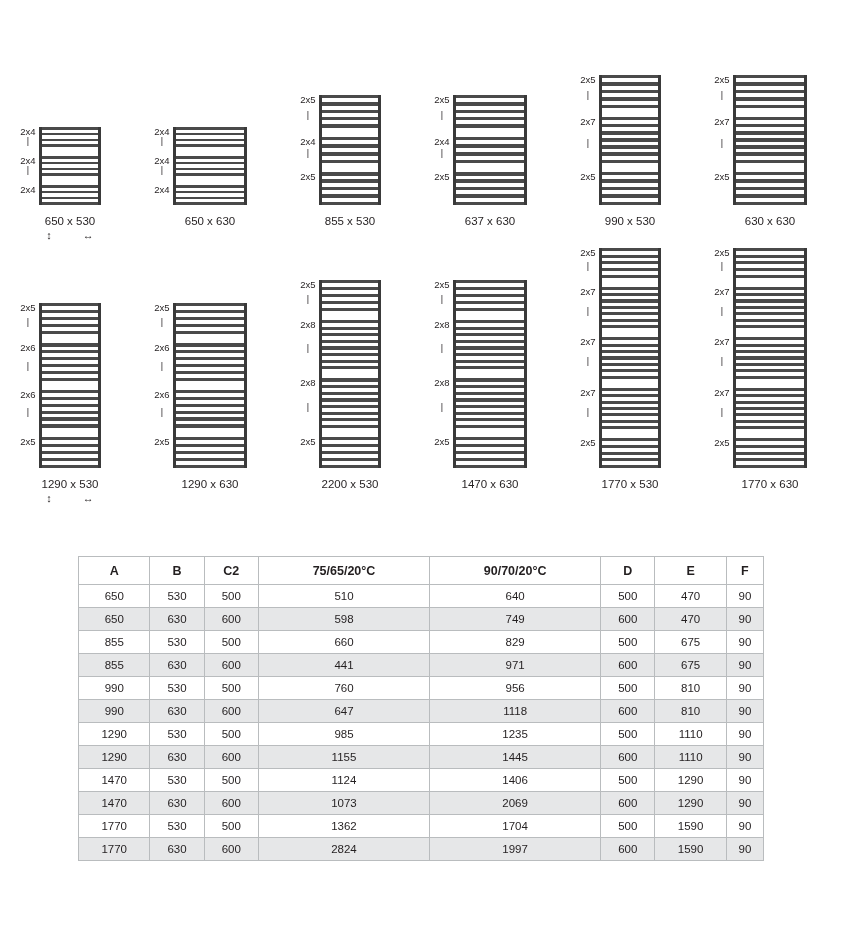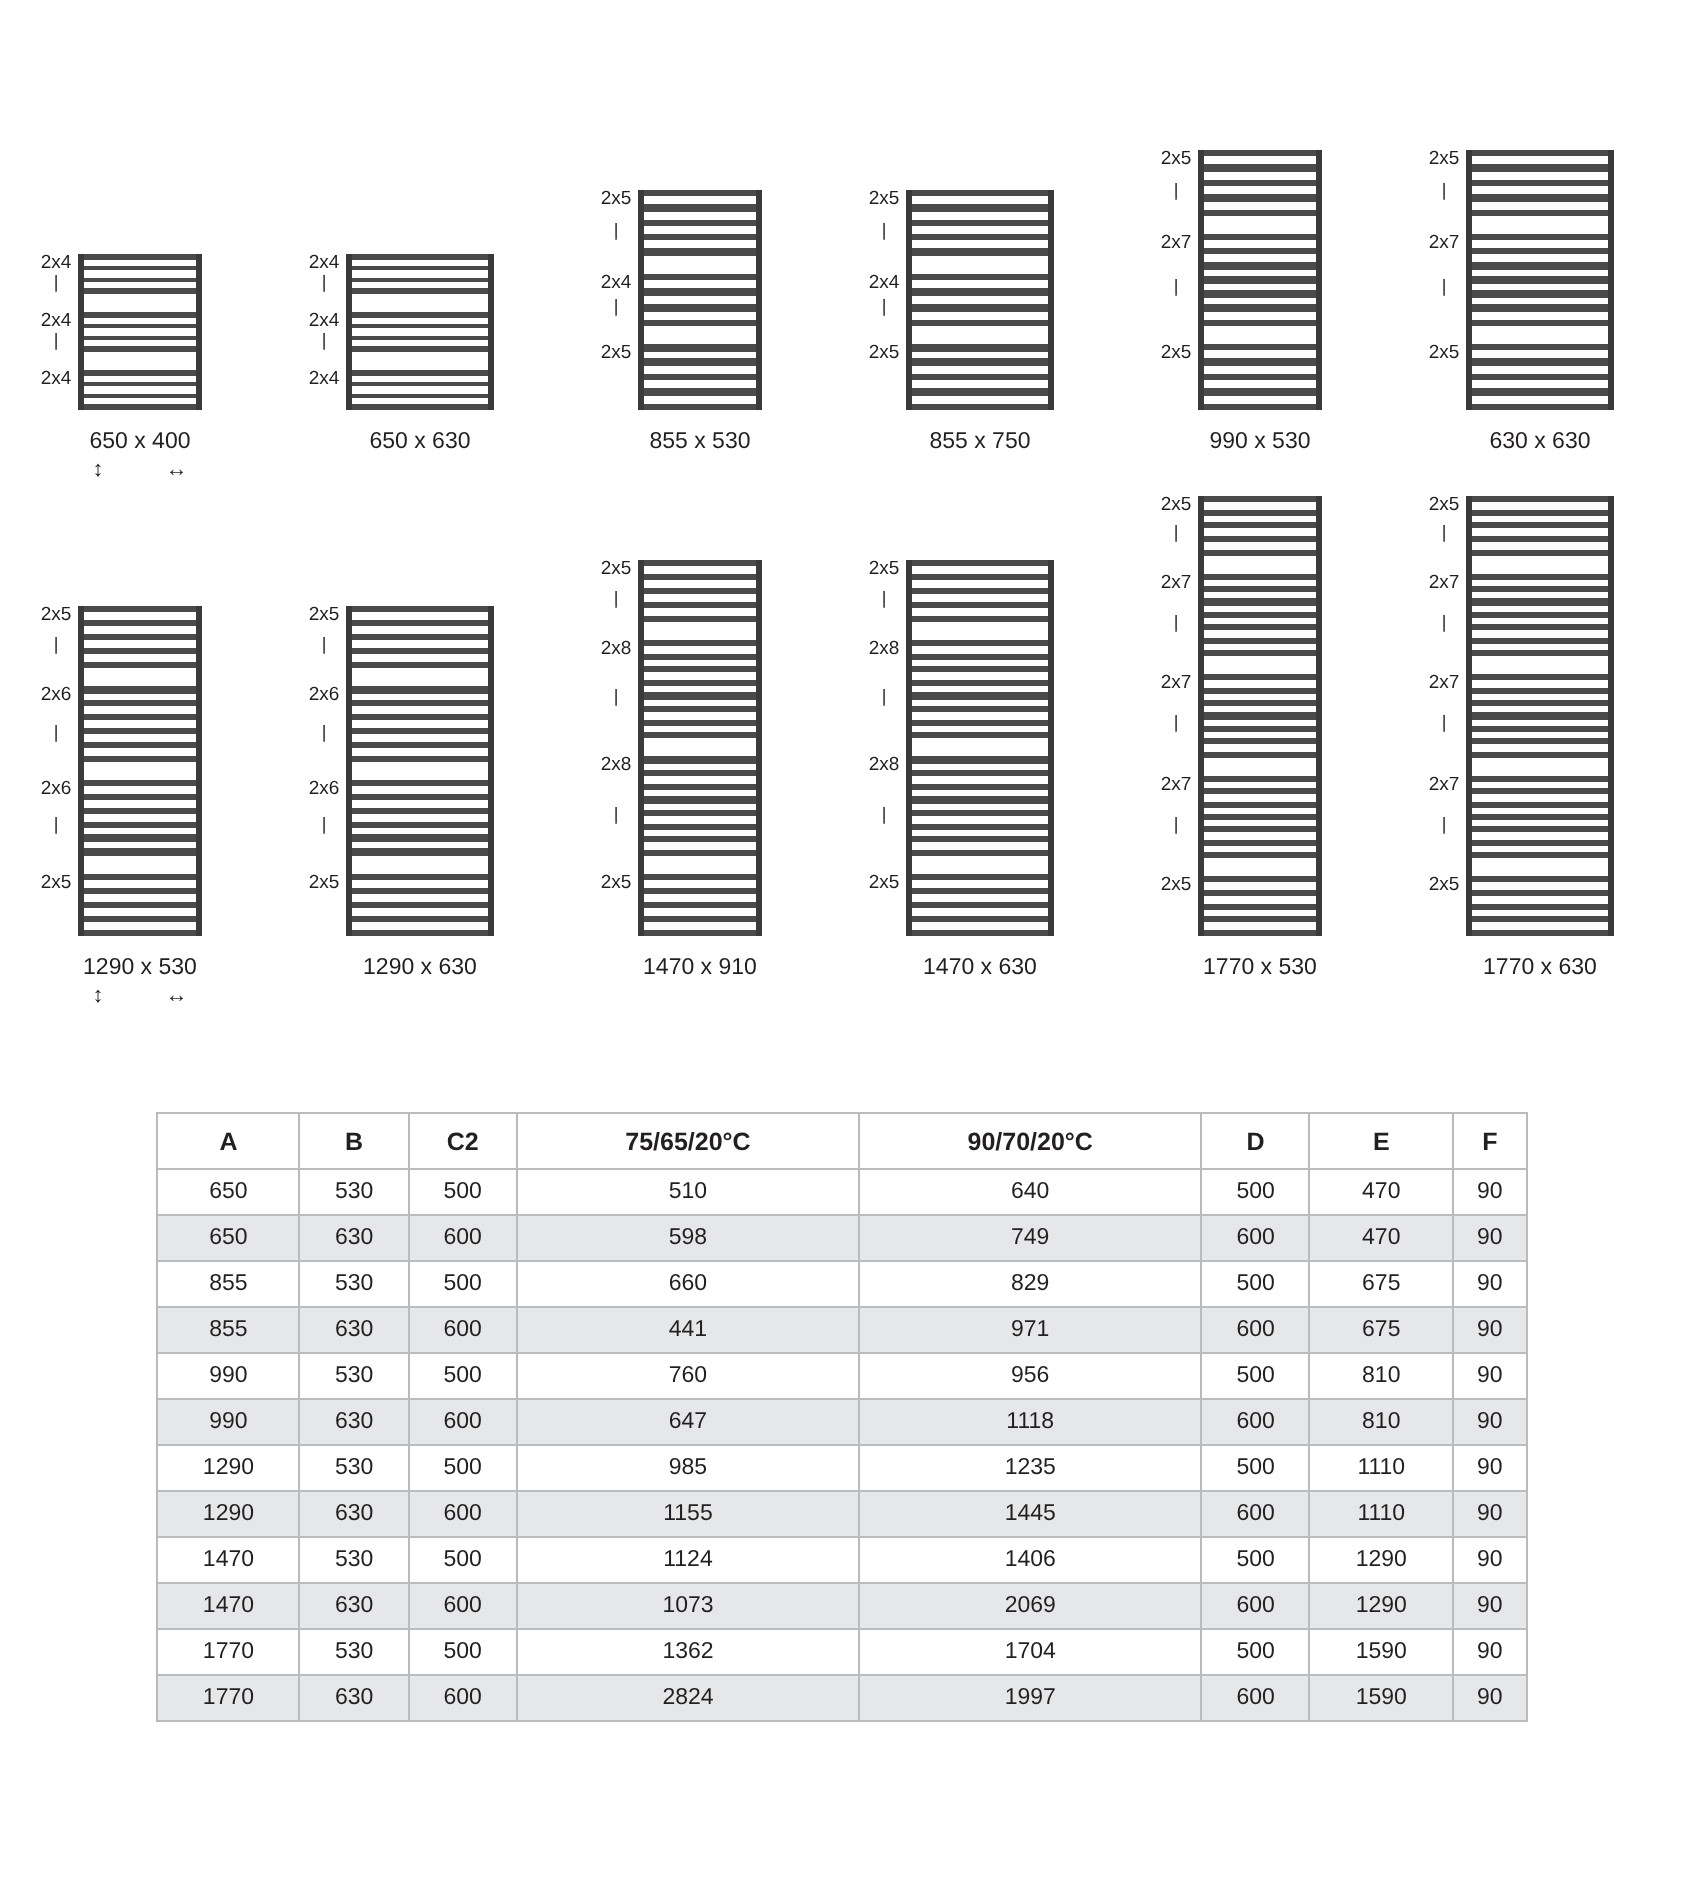--- a/index.html
+++ b/index.html
@@ -196,21 +196,21 @@
                     <div class="lbl-txt">2x4</div>
                     <div class="lbl-tick" style="height: 8px; display: flex; align-items: center;">|</div>
                   </div>
                   <div class="lbl-item" style="height: 20px; justify-content: flex-start;">
                     <div class="lbl-txt">2x4</div>
                   </div>
                 </div>
               </div>
             </div>
           </div>
-          <div class="rad-caption">650 x 400</div>
+          <div class="rad-caption">650 x 530</div>
           <div class="dim-arrows">↕  ↔</div>
         </div>
         <div class="rad-cell">
           <div class="art-wrap">
             <div class="radiator">
               <div class="rad-body" style="width: 74px; height: 78px;">
                 <div class="grp" style="height: 20px;">
                   <div class="bar" style="height: 2.6px; margin-top: 0px;"></div>
                   <div class="bar" style="height: 2.6px; margin-top: 2.4px;"></div>
                   <div class="bar" style="height: 2.6px; margin-top: 2.4px;"></div>
@@ -329,21 +329,21 @@
                     <div class="lbl-txt">2x4</div>
                     <div class="lbl-tick" style="height: 14.2857px; display: flex; align-items: center;">|</div>
                   </div>
                   <div class="lbl-item" style="height: 32.8571px; justify-content: flex-start;">
                     <div class="lbl-txt">2x5</div>
                   </div>
                 </div>
               </div>
             </div>
           </div>
-          <div class="rad-caption">855 x 750</div>
+          <div class="rad-caption">637 x 630</div>
           <div class="dim-arrows hidden">↕  ↔</div>
         </div>
         <div class="rad-cell">
           <div class="art-wrap">
             <div class="radiator">
               <div class="rad-body" style="width: 62px; height: 130px;">
                 <div class="grp" style="height: 32.9412px;">
                   <div class="bar" style="height: 3.42588px; margin-top: 0px;"></div>
                   <div class="bar" style="height: 3.42588px; margin-top: 3.16235px;"></div>
                   <div class="bar" style="height: 3.42588px; margin-top: 3.16235px;"></div>
@@ -611,21 +611,21 @@
                     <div class="lbl-txt">2x8</div>
                     <div class="lbl-tick" style="height: 37.5385px; display: flex; align-items: center;">|</div>
                   </div>
                   <div class="lbl-item" style="height: 30.9615px; justify-content: flex-start;">
                     <div class="lbl-txt">2x5</div>
                   </div>
                 </div>
               </div>
             </div>
           </div>
-          <div class="rad-caption">1470 x 910</div>
+          <div class="rad-caption">2200 x 530</div>
           <div class="dim-arrows hidden">↕  ↔</div>
         </div>
         <div class="rad-cell">
           <div class="art-wrap">
             <div class="radiator">
               <div class="rad-body" style="width: 74px; height: 188px;">
                 <div class="grp" style="height: 30.9615px;">
                   <div class="bar" style="height: 3.22px; margin-top: 0px;"></div>
                   <div class="bar" style="height: 3.22px; margin-top: 2.97231px;"></div>
                   <div class="bar" style="height: 3.22px; margin-top: 2.97231px;"></div>

